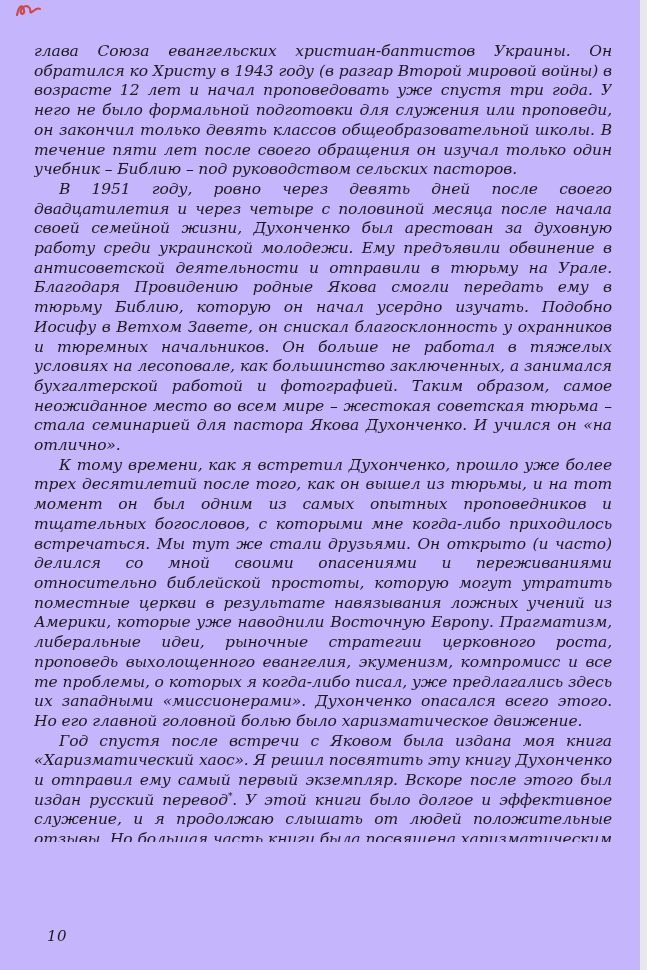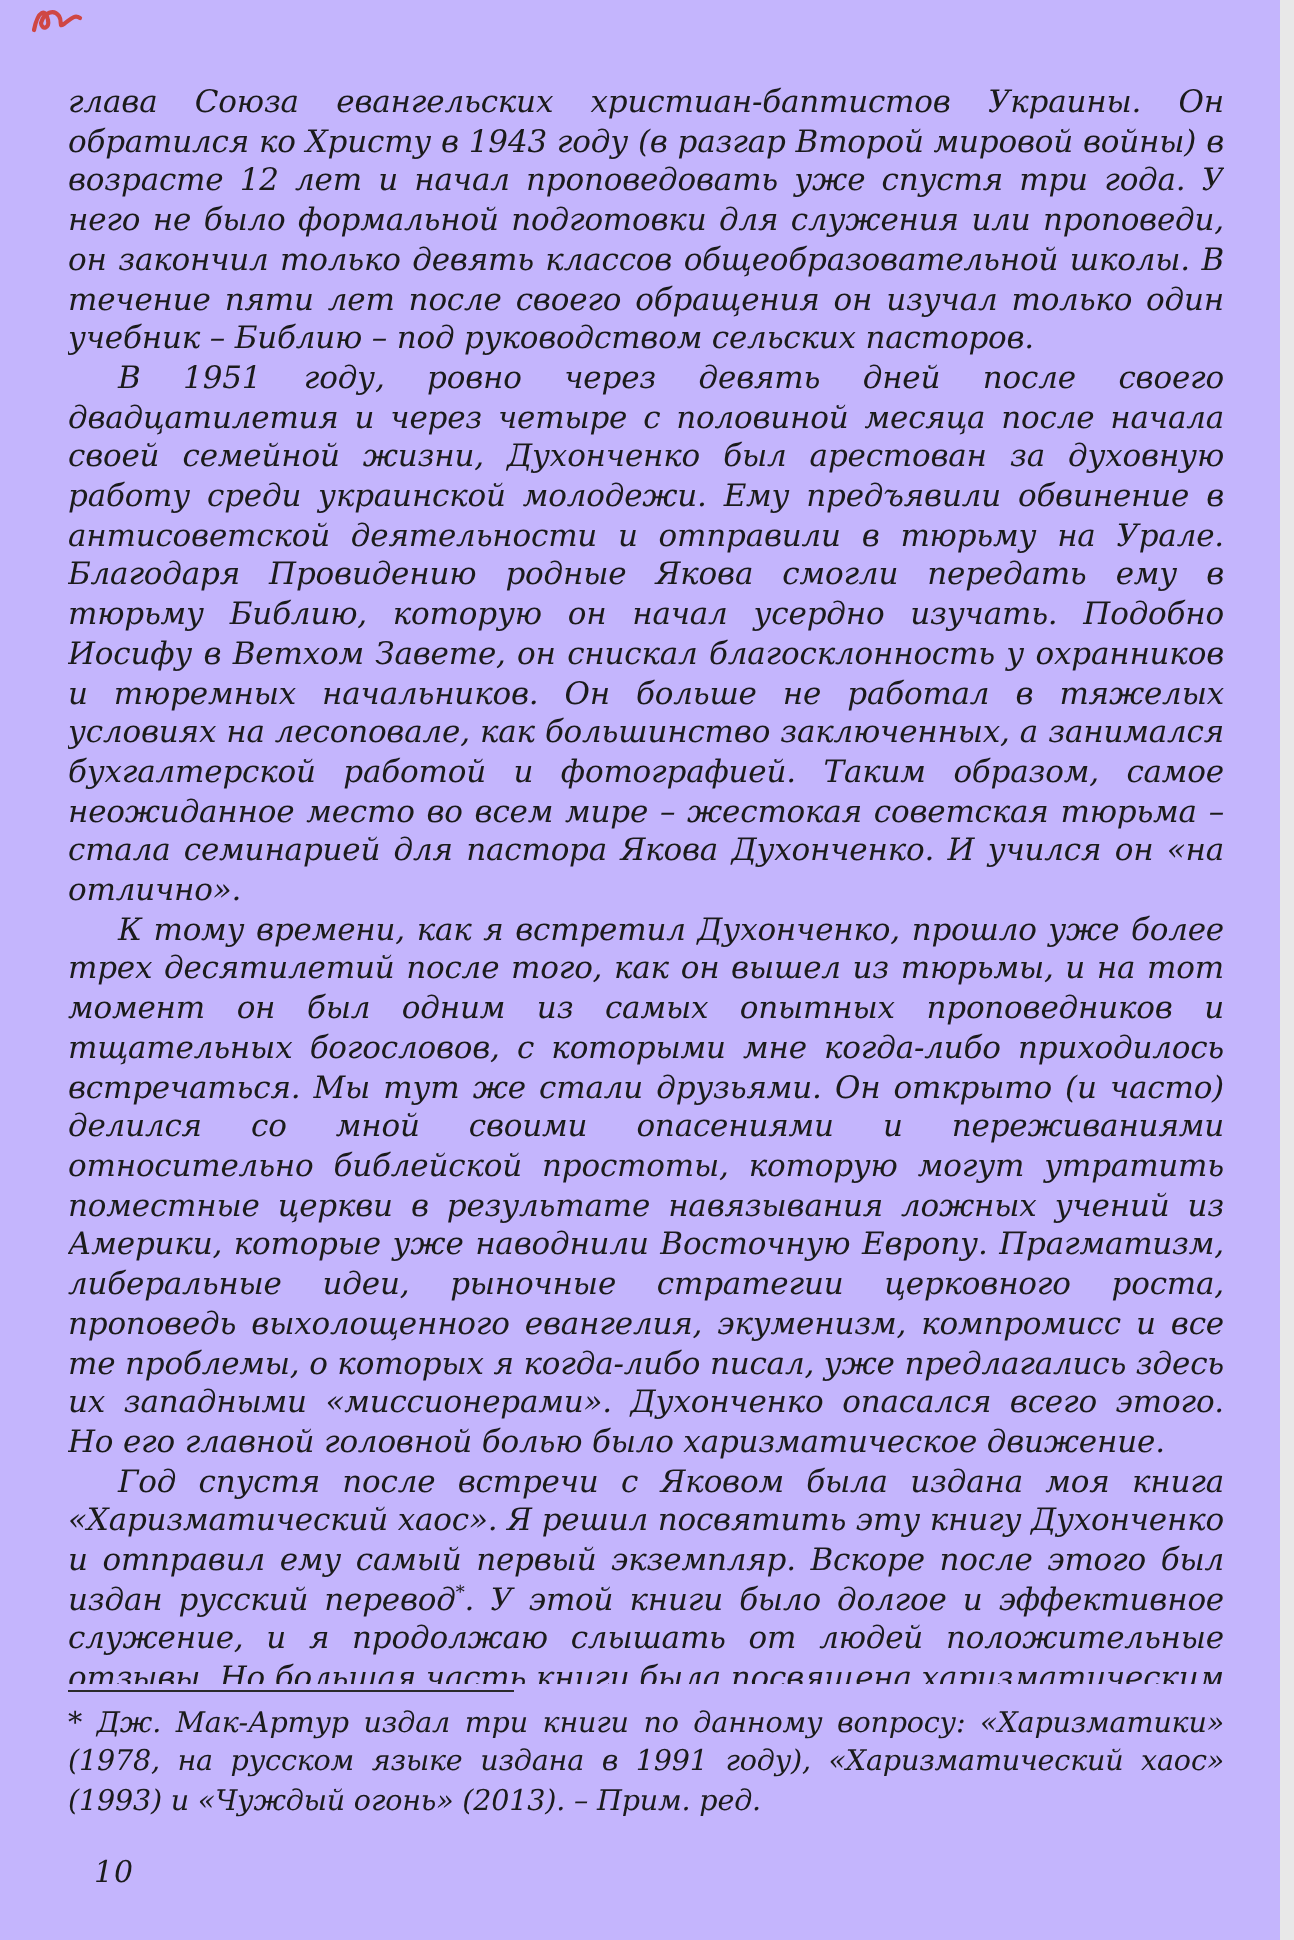--- a/index.html
+++ b/index.html
@@ -79,20 +79,16 @@
     <path d="M3 14 C 5 4, 9 3, 10 9 C 10.8 13, 7 14.5, 6.5 10.5 C 8 5, 13 3.5, 15.5 7 C 17.5 10, 15 13, 18 11 C 21 9, 23 6, 26 8" fill="none" stroke-width="2.1" stroke-linecap="round" stroke="#d23424"></path>
   </svg>
 
   <div class="body-text">
     <p>глава Союза евангельских христиан-баптистов Украины. Он обратился ко Христу в 1943 году (в разгар Второй мировой войны) в возрасте 12 лет и начал проповедовать уже спустя три года. У него не было формальной подготовки для служения или проповеди, он закончил только девять классов общеобразовательной школы. В течение пяти лет после своего обращения он изучал только один учебник – Библию – под руководством сельских пасторов.</p>
     <p class="indent">В 1951 году, ровно через девять дней после своего двадцатилетия и через четыре с половиной месяца после начала своей семейной жизни, Духонченко был арестован за духовную работу среди украинской молодежи. Ему предъявили обвинение в антисоветской деятельности и отправили в тюрьму на Урале. Благодаря Провидению родные Якова смогли передать ему в тюрьму Библию, которую он начал усердно изучать. Подобно Иосифу в Ветхом Завете, он снискал благосклонность у охранников и тюремных начальников. Он больше не работал в тяжелых условиях на лесоповале, как большинство заключенных, а занимался бухгалтерской работой и фотографией. Таким образом, самое неожиданное место во всем мире – жестокая советская тюрьма – стала семинарией для пастора Якова Духонченко. И учился он «на отлично».</p>
     <p class="indent">К тому времени, как я встретил Духонченко, прошло уже более трех десятилетий после того, как он вышел из тюрьмы, и на тот момент он был одним из самых опытных проповедников и тщательных богословов, с которыми мне когда-либо приходилось встречаться. Мы тут же стали друзьями. Он открыто (и часто) делился со мной своими опасениями и переживаниями относительно библейской простоты, которую могут утратить поместные церкви в результате навязывания ложных учений из Америки, которые уже наводнили Восточную Европу. Прагматизм, либеральные идеи, рыночные стратегии церковного роста, проповедь выхолощенного евангелия, экуменизм, компромисс и все те проблемы, о которых я когда-либо писал, уже предлагались здесь их западными «миссионерами». Духонченко опасался всего этого. Но его главной головной болью было харизматическое движение.</p>
     <p class="indent"><span>Год спустя после встречи с Яковом была издана моя книга «Харизматический хаос». Я решил посвятить эту книгу Духонченко и отправил ему самый первый экземпляр. Вскоре после этого был издан русский перевод</span><sup>*</sup><span>. У этой книги было долгое и эффективное служение, и я продолжаю слышать от людей положительные отзывы. Но большая часть книги была посвящена харизматическим тенденциям, которые наблюдались в 1990-х годах. С тех пор харизматическое движение значительно выросло и стало еще более диковинным. Несколько лет назад я понял, что нужна еще одна книга, в которой следует показать историю харизматического</span></p>
   </div>
 
-  <div class="footnote-block">
-    <div class="footnote-rule"></div>
-    <div class="footnote-text"><span>*</span><span> Дж. Мак-Артур издал три книги по данному вопросу: «Харизматики» (1978, на русском языке издана в 1991 году), «Харизматический хаос» (1993) и «Чуждый огонь» (2013). – Прим. ред.</span></div>
-  </div>
 
   <div class="page-number">10</div>
 
 </div>
 
 </body></html>

